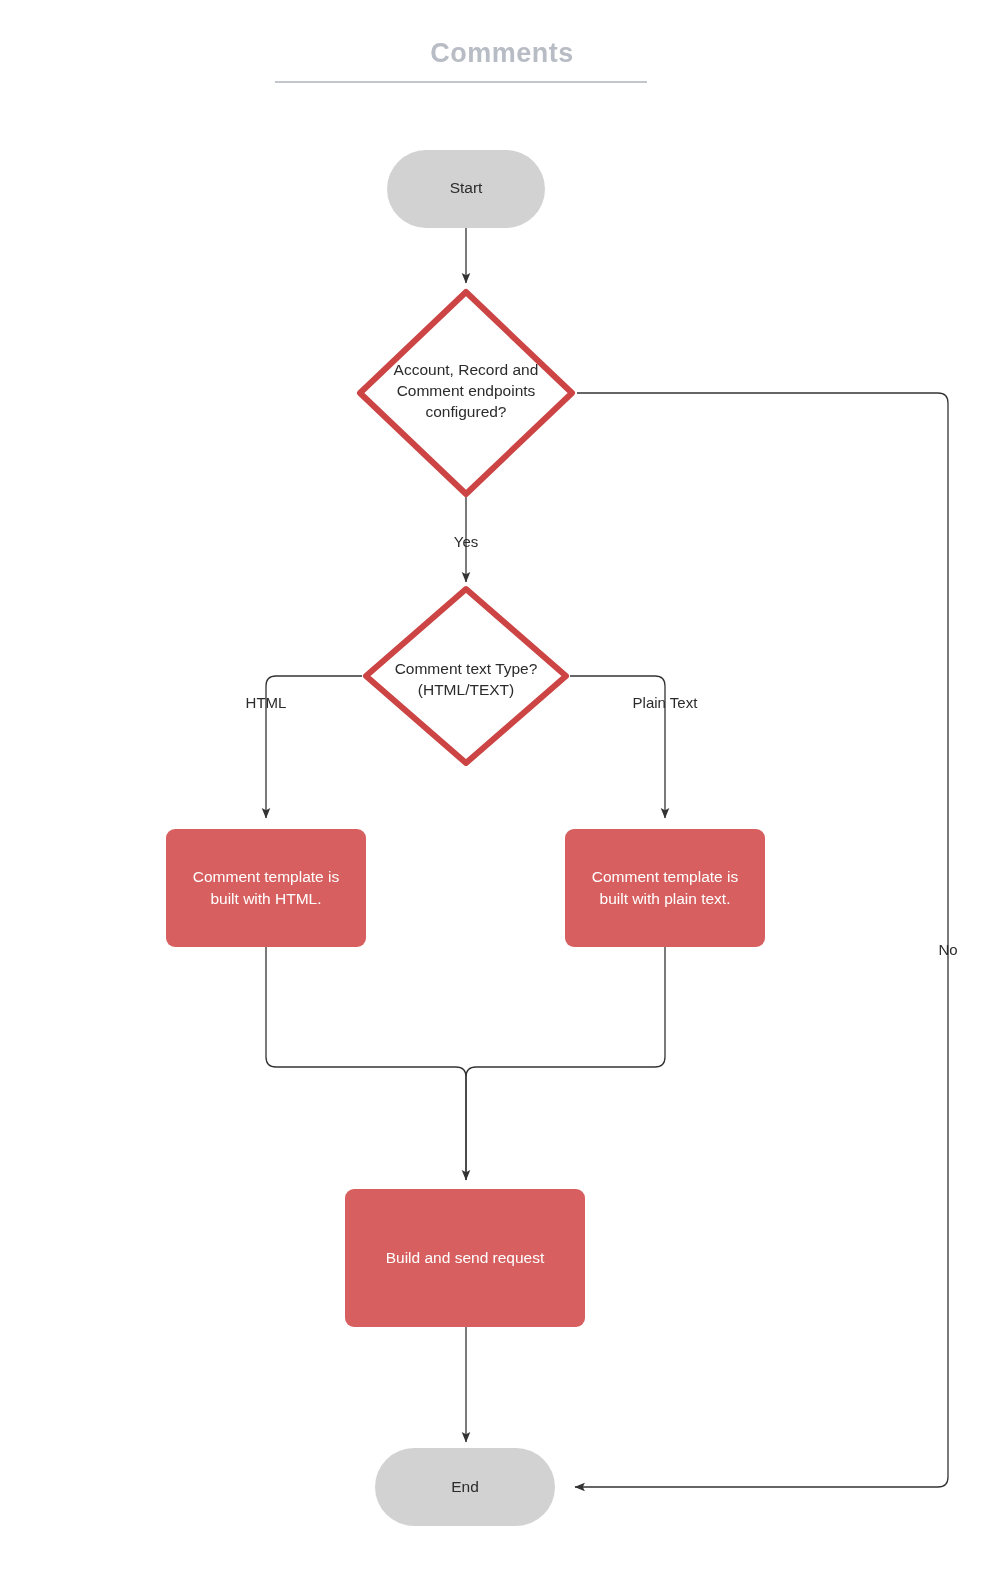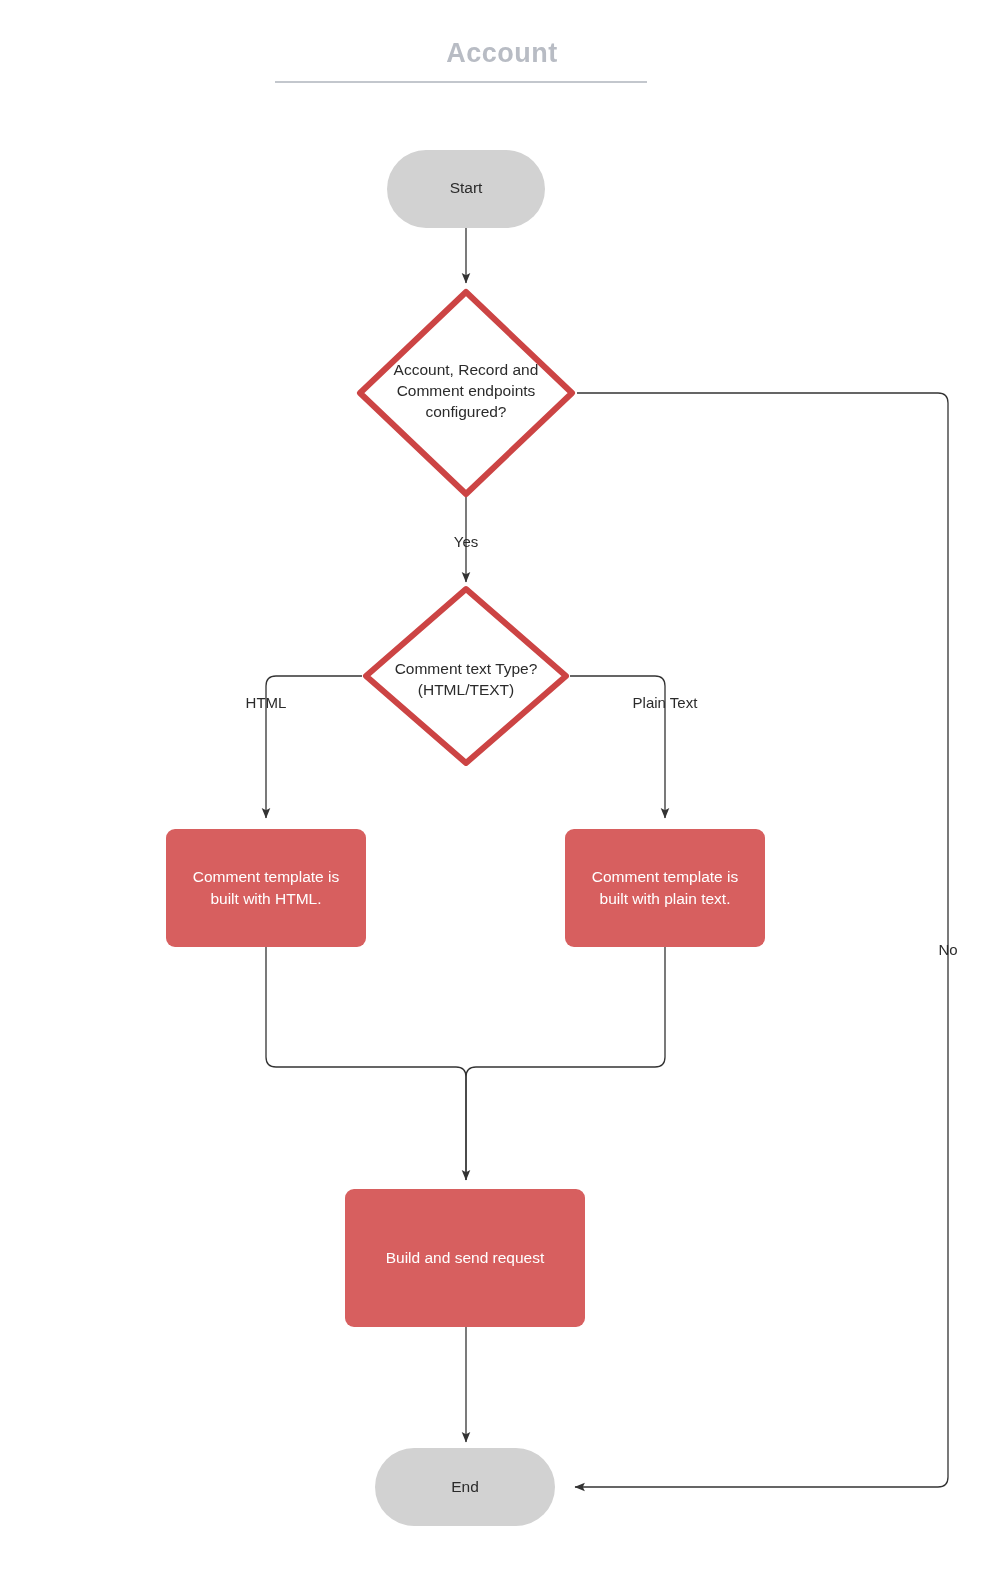--- a/index.html
+++ b/index.html
@@ -69,21 +69,21 @@
     stroke: #333333;
     stroke-width: 1.3;
   }
 </style>
 </head>
 <body>
 
 <div id="page">
 
   <div class="title-wrap">
-    <div class="page-title">Account</div>
+    <div class="page-title">Comments</div>
   </div>
   <div class="title-rule"></div>
 
   <svg class="flow" viewBox="0 0 1004 1569">
     <defs>
       <marker id="arrowhead" markerWidth="9" markerHeight="9" refX="7.6" refY="3.6" orient="auto" markerUnits="strokeWidth">
         <path d="M0,0.3 L8,3.6 L0,6.9 L1.6,3.6 Z" fill="#333333"></path>
       </marker>
     </defs>
 

